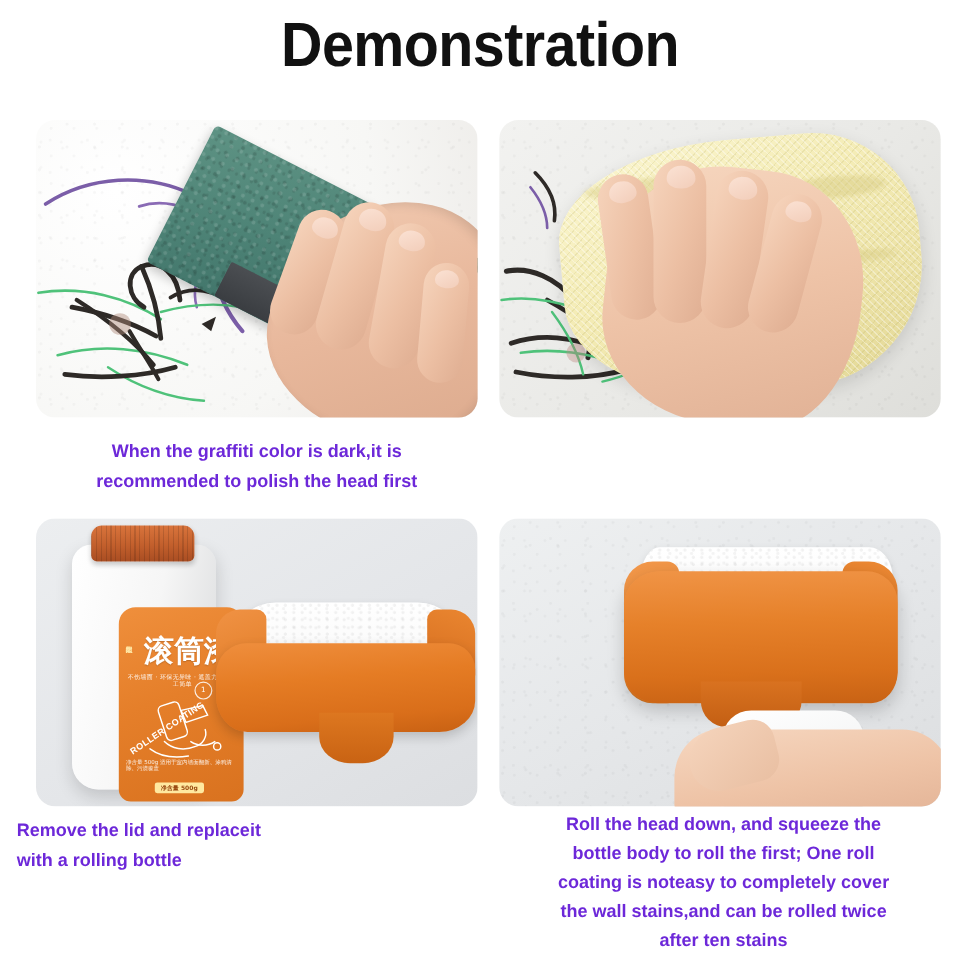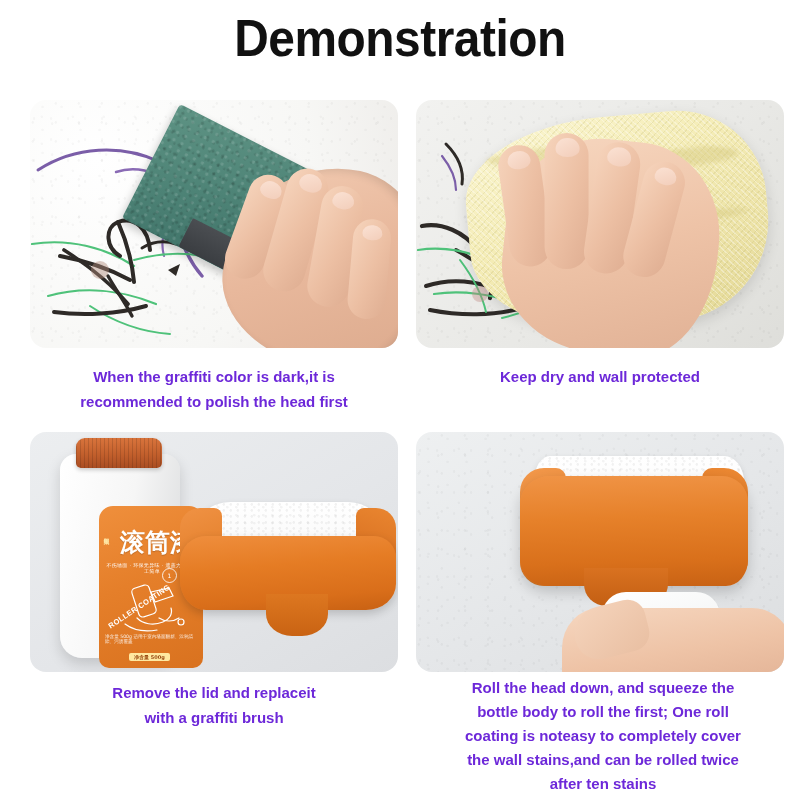--- a/index.html
+++ b/index.html
@@ -38,21 +38,21 @@
   .cap{
     position:absolute;
     color:#6d28d9;
     font-weight:bold;
     font-size:15px;
     line-height:25px;
     font-family:Liberation Sans, sans-serif;
   }
   #cap1{left:14px;  top:364px; width:400px; text-align:center;}
   #cap2{left:400px; top:364px; width:400px; text-align:center;}
-  #cap3{left:14px;  top:680px; width:400px; text-align:center;}
+  #cap3{left:14px;  top:680px; width:400px; }
   #cap4{left:416px; top:676px; width:374px; text-align:center; line-height:24px;}
 
   
   .wall-white{
     position:absolute;inset:0;
     background:
       radial-gradient(circle at 18% 24%, #ffffff 0%, #f7f7f5 60%, #eceae7 100%);
   }
   .wall-tex{
     position:absolute;inset:0;
@@ -425,23 +425,20 @@
       </div>
       <div class="finger" style="left:82px; top:2px;  width:44px; height:132px; transform:rotate(2deg);">
         <div class="nail" style="left:10px; top:5px; width:24px; height:19px;"></div>
       </div>
       <div class="finger" style="left:126px;top:16px; width:42px; height:118px; transform:rotate(9deg);">
         <div class="nail" style="left:10px; top:6px; width:22px; height:17px;"></div>
       </div>
     </div>
   </div>
 
-  <div class="cap" id="cap2">
-    <div>Keep dry and wall protected</div>
-  </div>
 
   <div class="panel" id="panel3">
     <div class="bg-soft"></div>
 
     <div class="bottle">
       <div class="label">
         <div class="lbl-small-y">红太阳</div>
         <div class="lbl-main">滚筒漆</div>
         <div class="lbl-sub">不伤墙面 · 环保无异味 · 遮盖力强 · 施工简单</div>
 
@@ -474,21 +471,21 @@
       </div>
       <div class="roller-arm-l"></div>
       <div class="roller-arm-r"></div>
       <div class="roller-body"></div>
       <div class="roller-stem"></div>
     </div>
   </div>
 
   <div class="cap" id="cap3">
     <div>Remove the lid and replaceit</div>
-    <div>with a graffiti brush</div>
+    <div>with a rolling bottle</div>
   </div>
 
   <div class="panel" id="panel4">
     <div class="wall-grey2"></div>
     <div class="wall-tex"></div>
 
     <div class="r4-white">
       <div class="roller-white-tex"></div>
     </div>
     <div class="r4-arm-l"></div>

